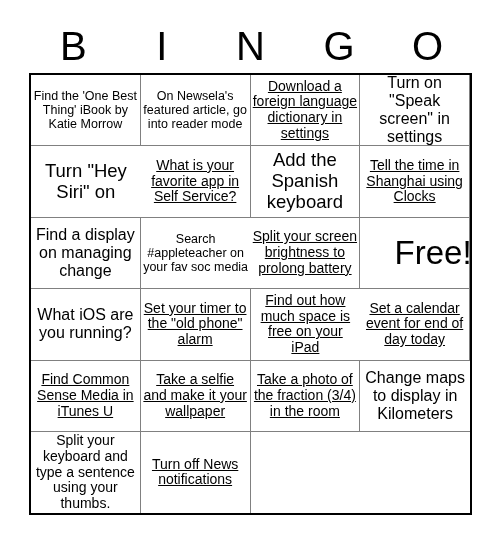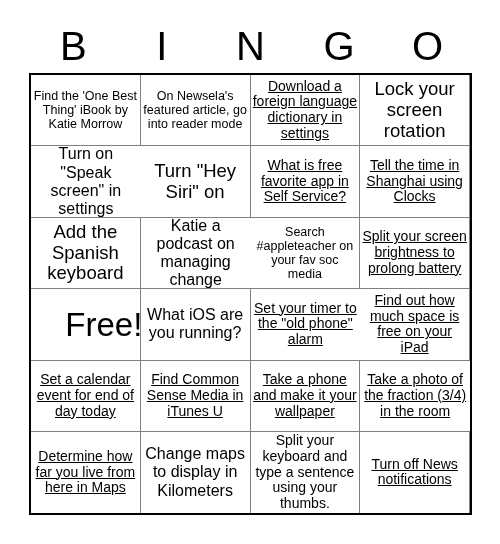--- a/index.html
+++ b/index.html
@@ -99,39 +99,36 @@
       <div class="cell">
         <span class="cell-text fs-sm">Find the 'One Best Thing' iBook by Katie Morrow</span>
       </div>
       <div class="cell">
         <span class="cell-text fs-sm">On Newsela's featured article, go into reader mode</span>
       </div>
       <div class="cell">
         <span class="cell-text fs-md">Download a foreign language dictionary in settings</span>
       </div>
       <div class="cell">
-        <span class="cell-text fs-xl">Lock your screen rotation</span>
-      </div>
-      <div class="cell">
         <span class="cell-text fs-lg">Turn on "Speak screen" in settings</span>
       </div>
       <div class="cell">
         <span class="cell-text fs-xl">Turn "Hey Siri" on</span>
       </div>
       <div class="cell">
-        <span class="cell-text fs-md">What is free favorite app in Self Service?</span>
+        <span class="cell-text fs-md">What is your favorite app in Self Service?</span>
+      </div>
+      <div class="cell">
+        <span class="cell-text fs-xl">Add the Spanish keyboard</span>
       </div>
       <div class="cell">
         <span class="cell-text fs-md">Tell the time in Shanghai using Clocks</span>
       </div>
       <div class="cell">
-        <span class="cell-text fs-xl">Add the Spanish keyboard</span>
-      </div>
-      <div class="cell">
-        <span class="cell-text fs-lg">Katie a podcast on managing change</span>
+        <span class="cell-text fs-lg">Find a display on managing change</span>
       </div>
       <div class="cell">
         <span class="cell-text fs-sm">Search #appleteacher on your fav soc media</span>
       </div>
       <div class="cell">
         <span class="cell-text fs-md">Split your screen brightness to prolong battery</span>
       </div>
       <div class="cell">
         <span class="cell-text fs-free">Free!</span>
       </div>
@@ -144,27 +141,24 @@
       <div class="cell">
         <span class="cell-text fs-md">Find out how much space is free on your iPad</span>
       </div>
       <div class="cell">
         <span class="cell-text fs-md">Set a calendar event for end of day today</span>
       </div>
       <div class="cell">
         <span class="cell-text fs-md">Find Common Sense Media in iTunes U</span>
       </div>
       <div class="cell">
-        <span class="cell-text fs-md">Take a phone and make it your wallpaper</span>
+        <span class="cell-text fs-md">Take a selfie and make it your wallpaper</span>
       </div>
       <div class="cell">
         <span class="cell-text fs-md">Take a photo of the fraction (3/4) in the room</span>
-      </div>
-      <div class="cell">
-        <span class="cell-text fs-md">Determine how far you live from here in Maps</span>
       </div>
       <div class="cell">
         <span class="cell-text fs-lg">Change maps to display in Kilometers</span>
       </div>
       <div class="cell">
         <span class="cell-text fs-xs">Split your keyboard and type a sentence using your thumbs.</span>
       </div>
       <div class="cell">
         <span class="cell-text fs-md">Turn off News notifications</span>
       </div>

